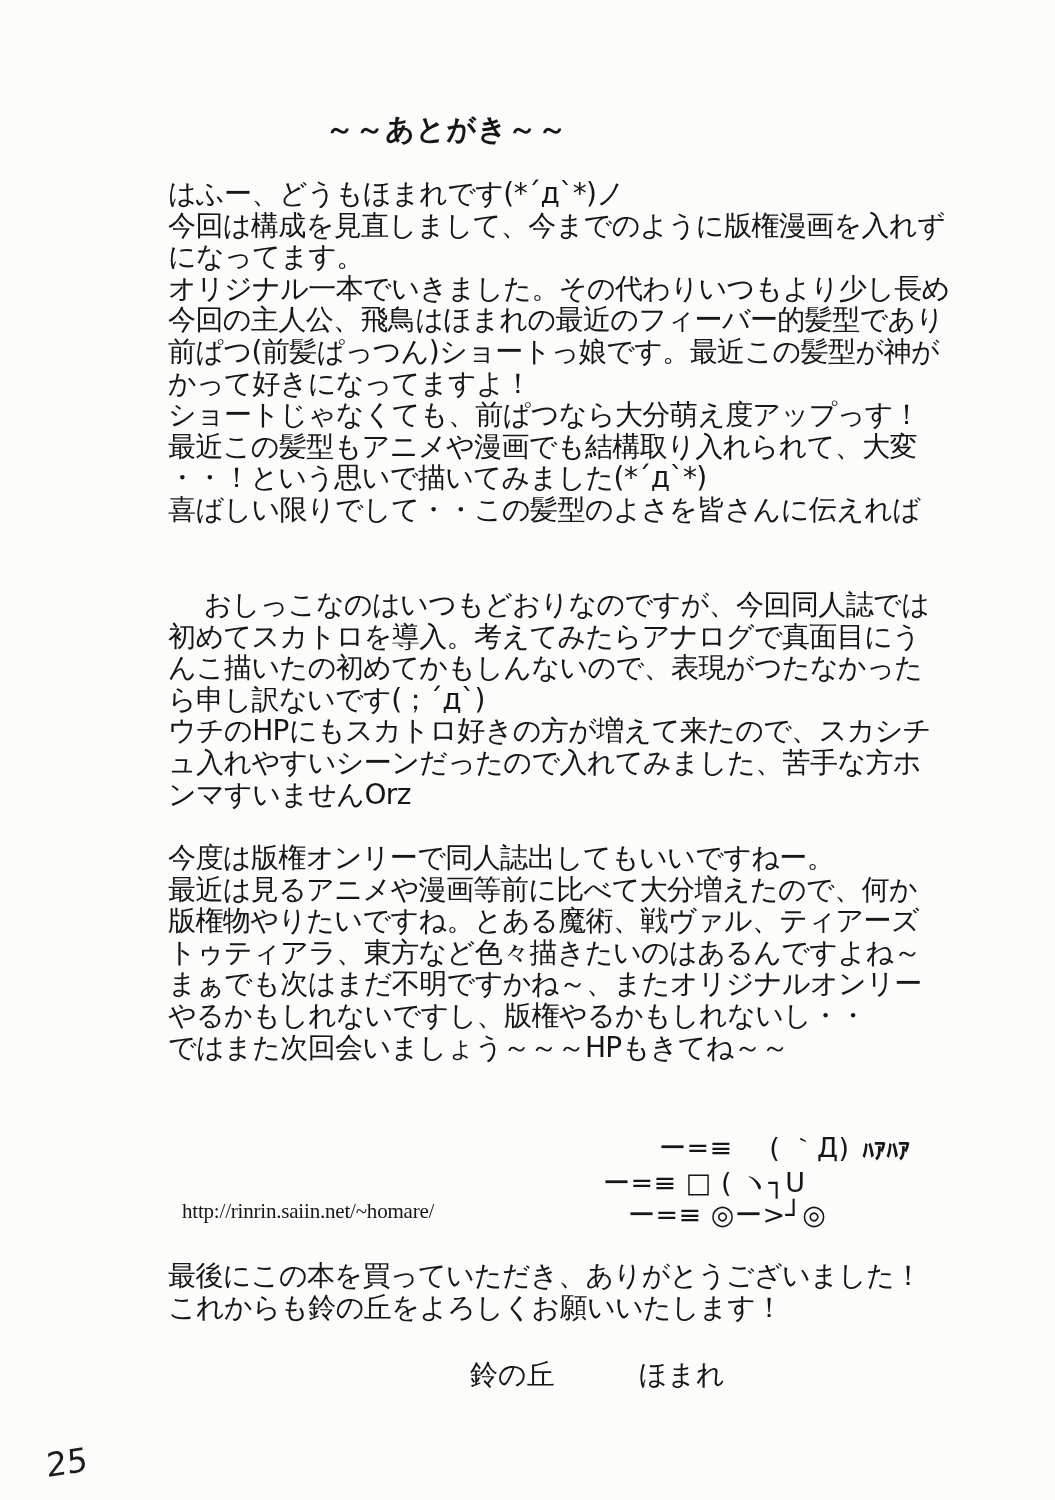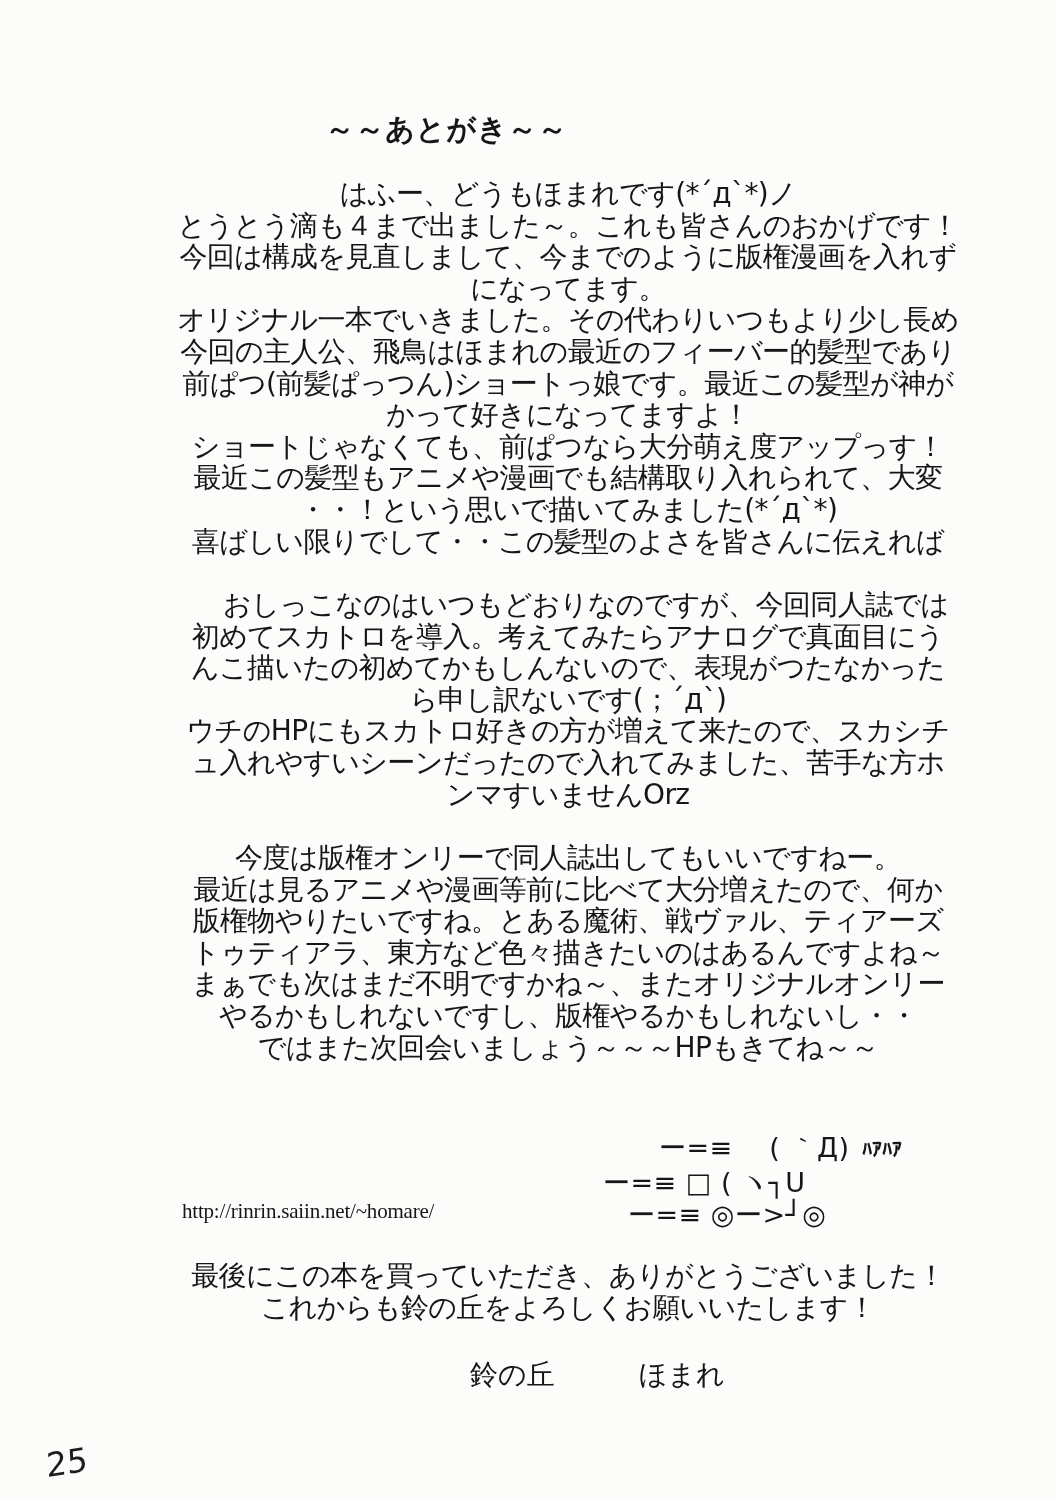--- a/index.html
+++ b/index.html
@@ -35,37 +35,36 @@
     left: 168px;
     width: 800px;
   }
   .text-block .line {
     font-size: 28px;
     line-height: 31.6px;
     height: 31.6px;
     letter-spacing: -0.6px;
     white-space: pre;
     font-weight: 500;
-    text-align: center;
   }
   #block1 { top: 178px; }
   #block2 { top: 589px; }
   #block3 { top: 842px; }
   .closing-block { top: 1260px; }
   .aa-line {
     position: absolute;
     font-size: 27px;
     font-weight: 500;
     white-space: pre;
     letter-spacing: 0.5px;
   }
   #aa1 { left: 628px; top: 1130px; margin-left: 31px; }
   #aa1-breath {
     left: 862px; top: 1137px;
-    font-size: 20px;
+    font-size: 24px;
     font-weight: bold;
     letter-spacing: 0px;
   }
   #aa2 { left: 603px; top: 1165px; }
   #aa3 { left: 628px; top: 1197px; }
   .site-url {
     position: absolute;
     left: 182px;
     top: 1199px;
     font-family: Liberation Serif, serif;
@@ -94,21 +93,20 @@
 </style>
 </head>
 <body>
 
 <div class="page">
 
   <div class="page-title">～～あとがき～～</div>
 
   <div class="text-block" id="block1">
     <div class="line">はふー、どうもほまれです(*´д`*)ノ</div>
-    <div class="line">とうとう滴も４まで出ました～。これも皆さんのおかげです！</div>
     <div class="line">今回は構成を見直しまして、今までのように版権漫画を入れず</div>
     <div class="line">になってます。</div>
     <div class="line">オリジナル一本でいきました。その代わりいつもより少し長め</div>
     <div class="line">今回の主人公、飛鳥はほまれの最近のフィーバー的髪型であり</div>
     <div class="line">前ぱつ(前髪ぱっつん)ショートっ娘です。最近この髪型が神が</div>
     <div class="line">かって好きになってますよ！</div>
     <div class="line">ショートじゃなくても、前ぱつなら大分萌え度アップっす！</div>
     <div class="line">最近この髪型もアニメや漫画でも結構取り入れられて、大変</div>
     <div class="line">・・！という思いで描いてみました(*´д`*)</div>
     <div class="line">喜ばしい限りでして・・この髪型のよさを皆さんに伝えれば</div>

